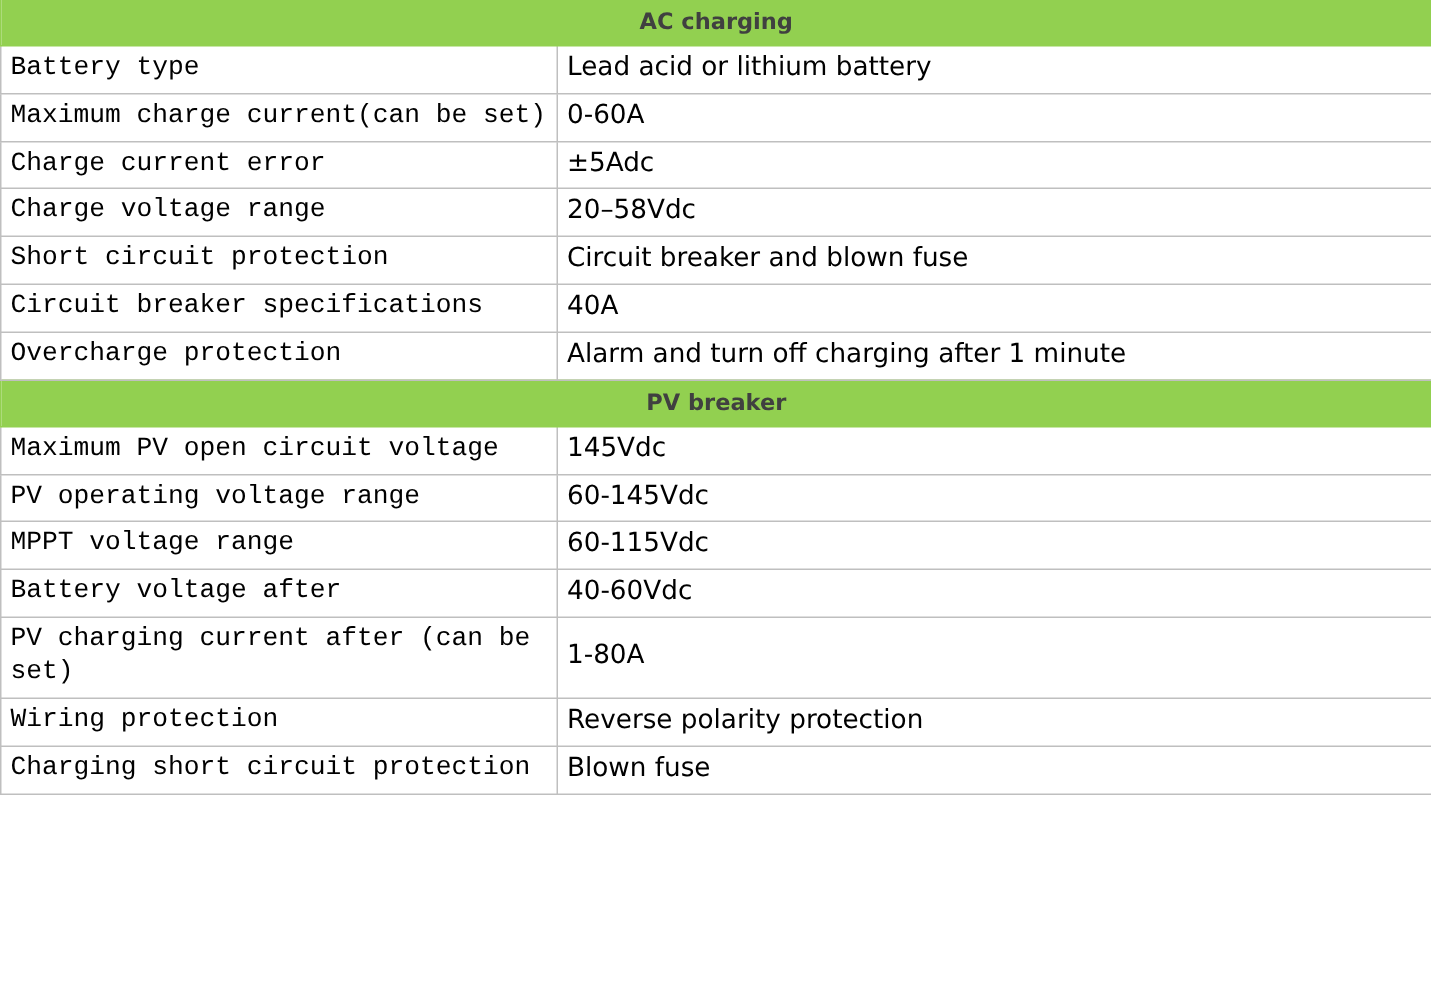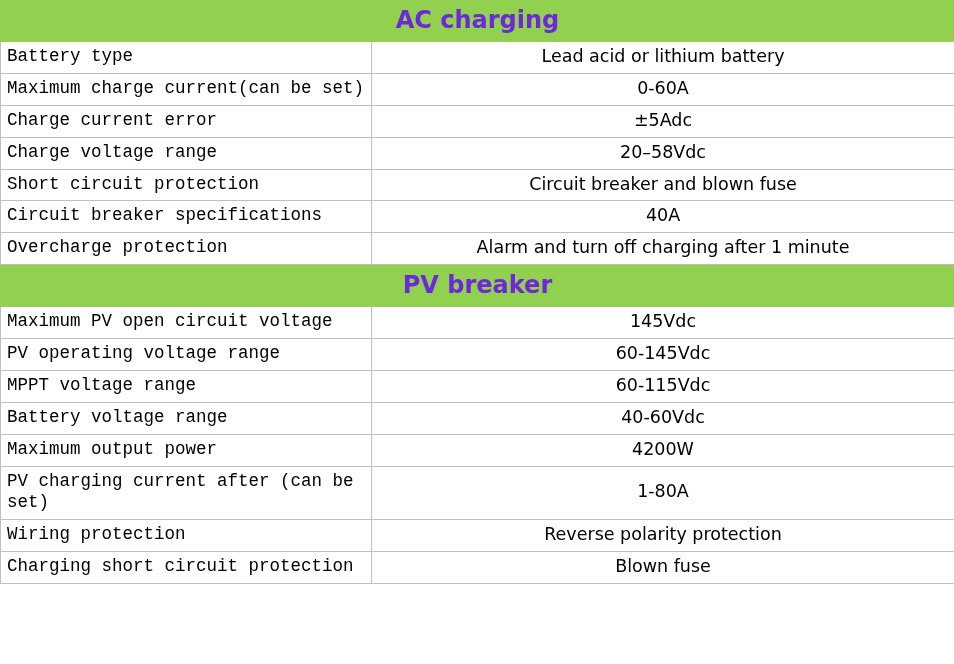--- a/index.html
+++ b/index.html
@@ -26,31 +26,31 @@
   .spec-table td {
     border: 1px solid #bfbfbf;
     padding: 4px 6px 5px 6px;
     line-height: 1.25;
     vertical-align: middle;
   }
   .spec-table tr.section td {
     background: #92d050;
     text-align: center;
     font-weight: bold;
-    font-size: 24px;
+    font-size: 15px;
     padding: 5px 6px 6px 6px;
     border-color: #92d050;
-    color: #6d28d9;
+    color: #404040;
   }
   td.label {
     text-align: left;
     font-family: Liberation Mono, monospace;
   }
   td.value {
-    text-align: center;
+    text-align: left;
   }
   
   .spec-table tr:first-child td { border-top: none; }
 </style>
 </head>
 <body>
 
 <table class="spec-table">
   <colgroup>
     <col class="label-col">
@@ -101,26 +101,22 @@
     </tr>
     <tr>
       <td class="label">PV operating voltage range</td>
       <td class="value">60-145Vdc</td>
     </tr>
     <tr>
       <td class="label">MPPT voltage range</td>
       <td class="value">60-115Vdc</td>
     </tr>
     <tr>
-      <td class="label">Battery voltage range</td>
+      <td class="label">Battery voltage after</td>
       <td class="value">40-60Vdc</td>
-    </tr>
-    <tr>
-      <td class="label">Maximum output power</td>
-      <td class="value">4200W</td>
     </tr>
     <tr>
       <td class="label">PV charging current after (can be set)</td>
       <td class="value">1-80A</td>
     </tr>
     <tr>
       <td class="label">Wiring protection</td>
       <td class="value">Reverse polarity protection</td>
     </tr>
     <tr>

